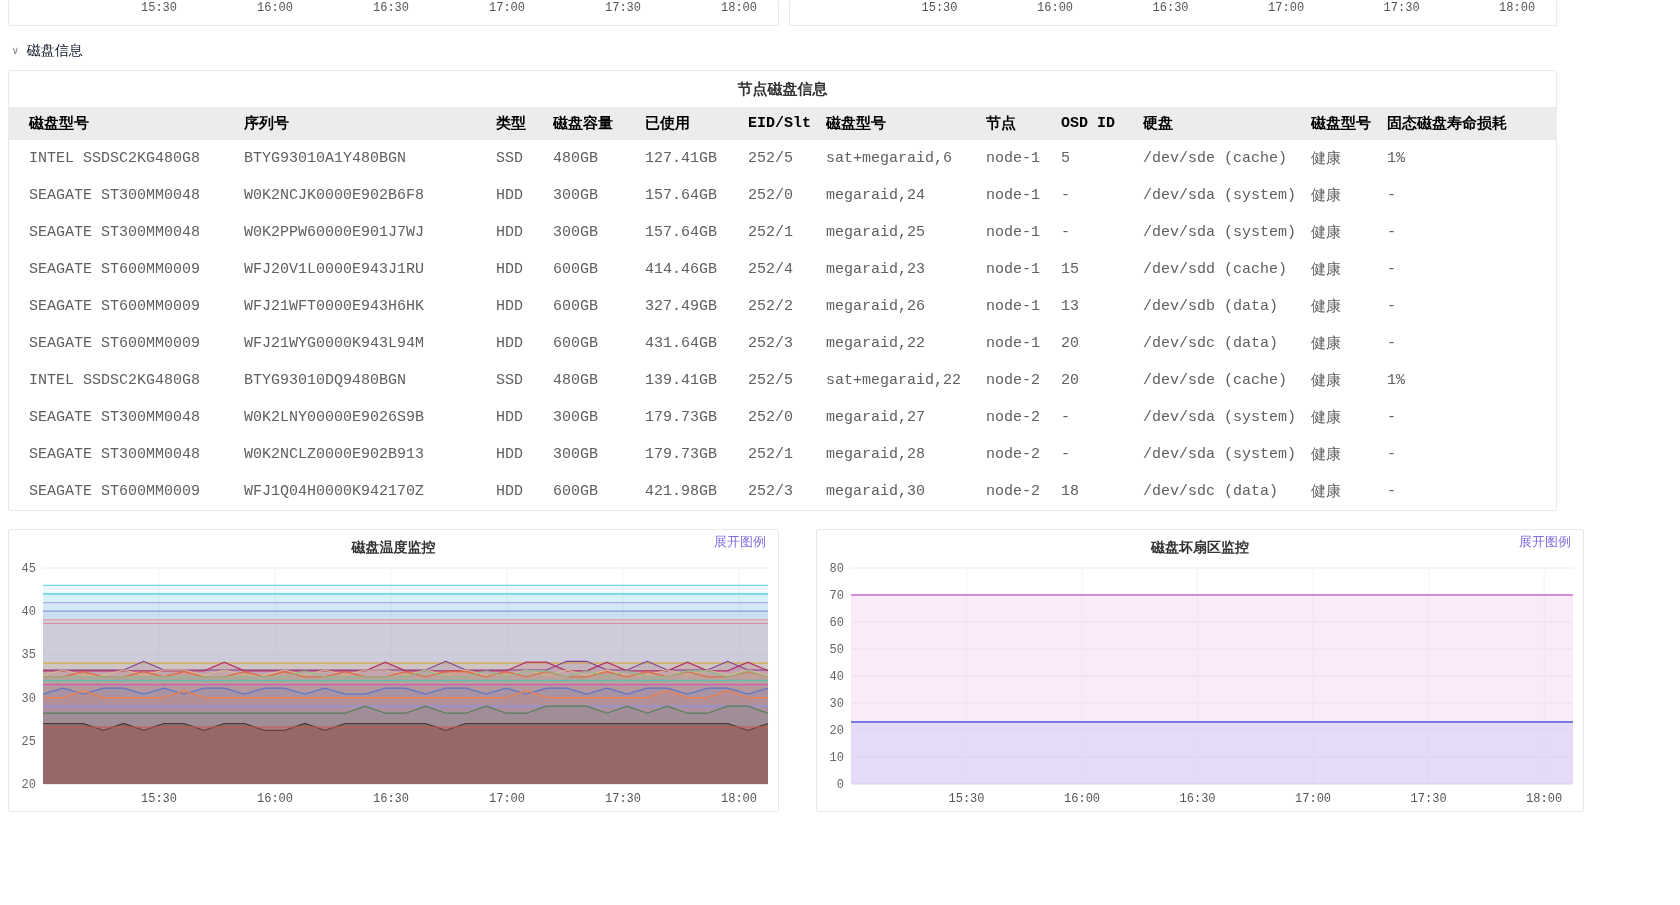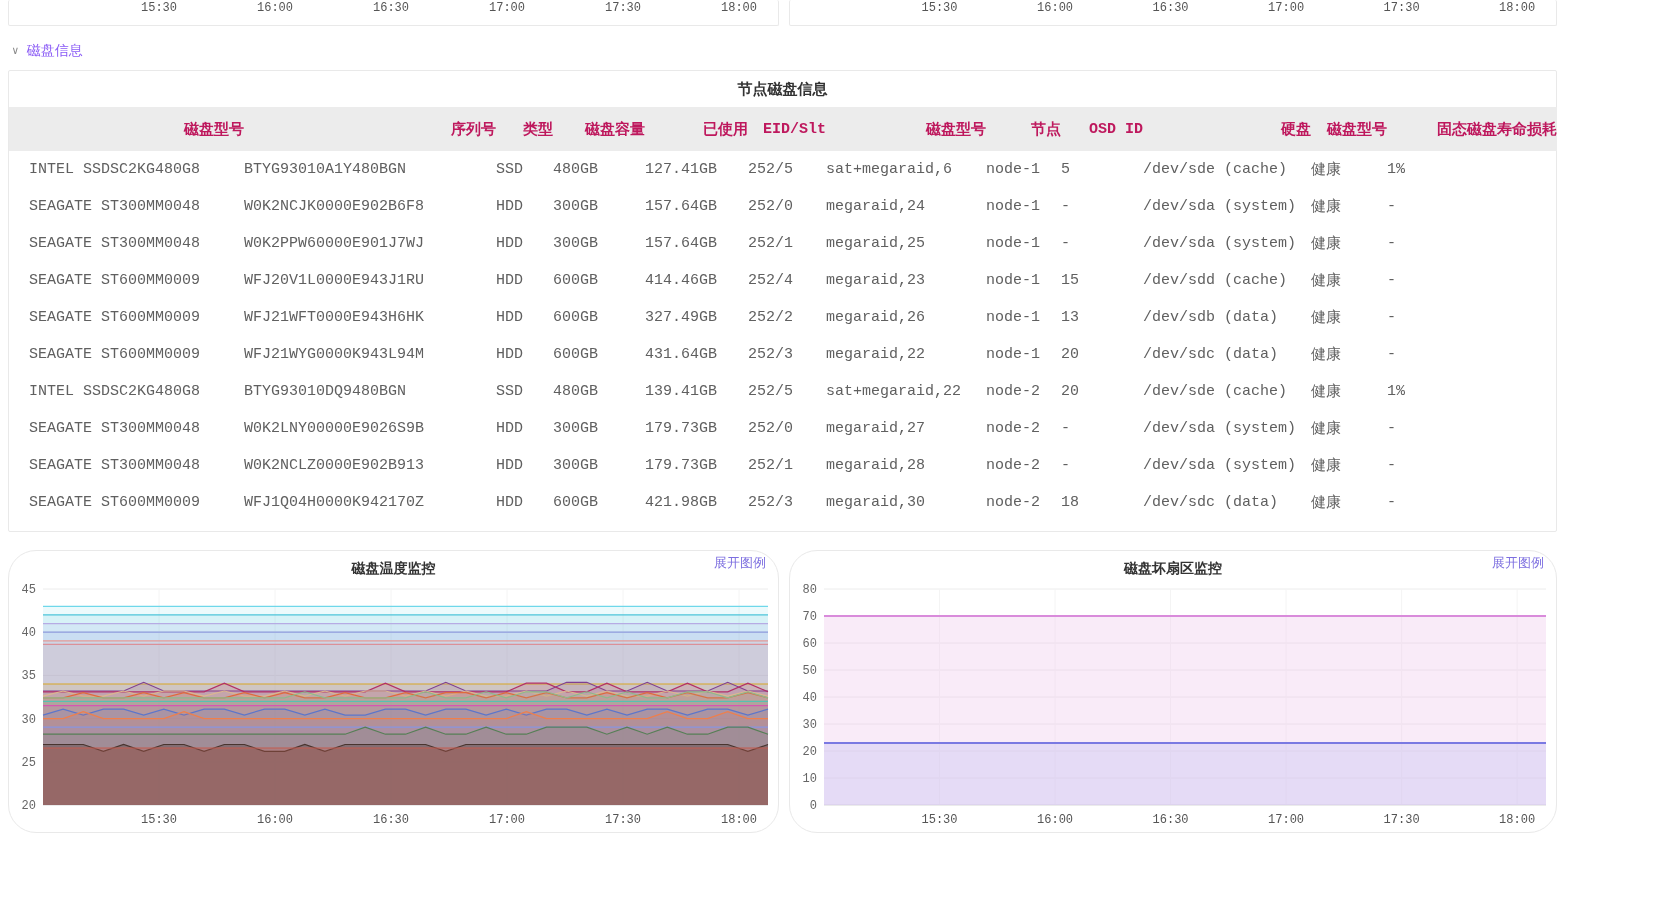--- a/index.html
+++ b/index.html
@@ -11,36 +11,36 @@
   .top-strip { display:flex; gap:10px; }
   .panel { background:#fff; border:1px solid #e9e9e9; border-radius:2px; }
   .mini { height:26px; border-top:none; position:relative; }
   .mini.left { width:771px; }
   .mini.right { width:768px; }
   .mini span { position:absolute; top:1px; transform:translateX(-50%); font-size:12px; color:#555; }
 
   
   .section-header { display:flex; align-items:center; gap:8px; margin:16px 0 10px 4px; cursor:pointer; }
   .section-header .chev { color:#888; font-size:11px; line-height:1; }
-  .section-header .sec-label { font-size:14px; color:#8b5cf6; }
+  .section-header .sec-label { font-size:14px; color:#0f172a; }
 
   
-  .table-panel { padding-bottom:10px; }
+  .table-panel { padding-bottom:0; }
   .table-title { text-align:center; font-size:15px; font-weight:bold; color:#333; padding:9px 0 8px 0; }
   table { width:100%; border-collapse:collapse; table-layout:fixed; }
   thead tr { background:#ececec; }
-  th { color:#be185d; font-size:15px; font-weight:bold; text-align:right; height:44px; white-space:nowrap; overflow:hidden; }
+  th { color:#000000; font-size:15px; font-weight:bold; text-align:left; height:33px; white-space:nowrap; overflow:hidden; }
   td { color:#606060; font-size:15px; height:37px; white-space:nowrap; overflow:hidden; }
   th:first-child, td:first-child { padding-left:20px; }
 
   
   .charts-row { display:flex; gap:10px; margin-top:18px; }
-  .chart-panel { height:283px; position:relative;border-radius:28px; }
+  .chart-panel { height:283px; position:relative; }
   .chart-panel.left { width:771px; }
-  .chart-panel.right { width:836px; }
+  .chart-panel.right { width:836px;margin-left:27px; }
   .chart-header { position:relative; height:30px; }
   .chart-title { text-align:center; font-size:14px; font-weight:bold; color:#333; padding-top:9px; }
   .legend-link { position:absolute; right:12px; top:3px; font-size:13px; color:#7d6fe0; cursor:pointer; text-decoration:none; }
   .chart-body { width:100%; height:248px; }
 </style>
 </head>
 <body>
 
 <div class="page">
 

